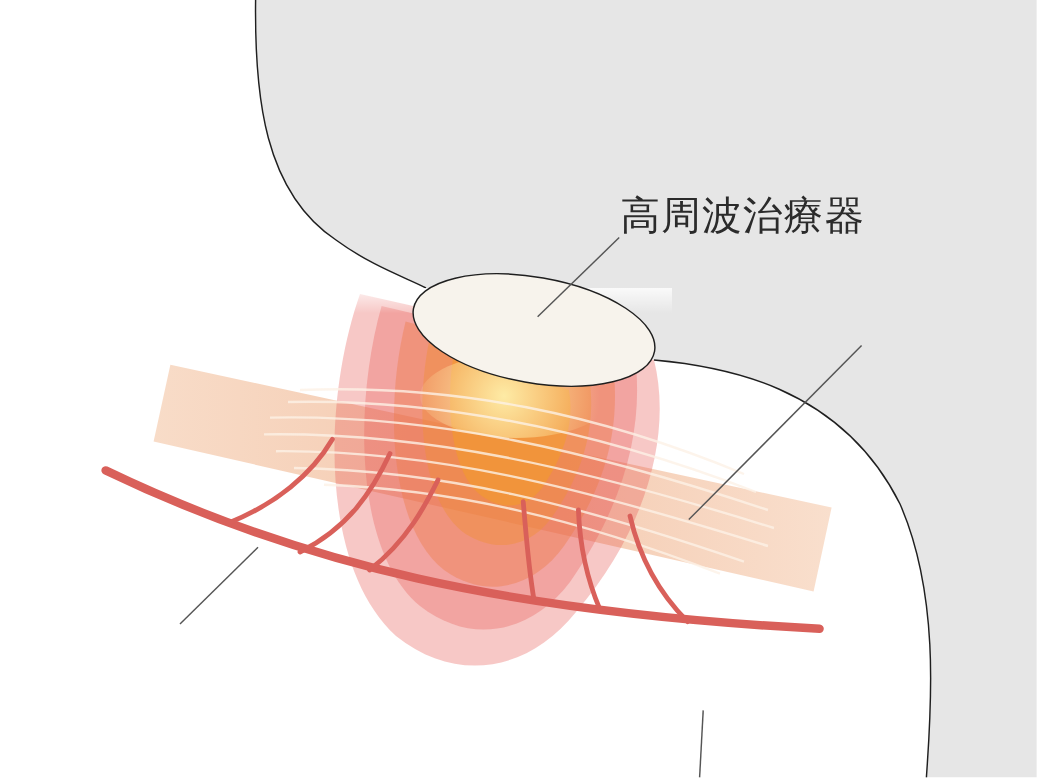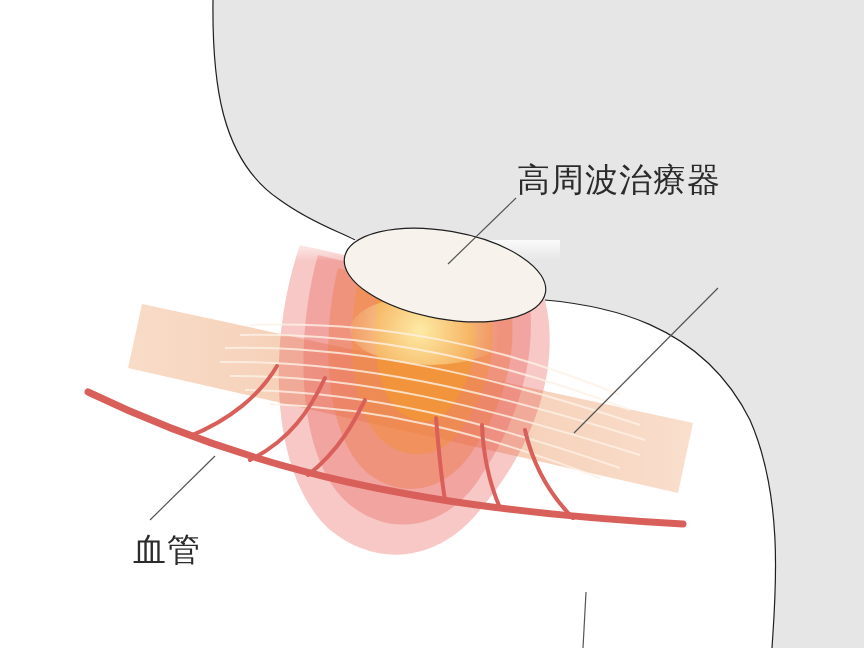--- a/index.html
+++ b/index.html
@@ -90,14 +90,13 @@
 
     <g stroke="#555555" stroke-width="1.2" fill="none">
       <line x1="448" y1="264" x2="516" y2="198"></line>
       <line x1="574" y1="433" x2="718" y2="288"></line>
       <line x1="215" y1="456" x2="150" y2="520"></line>
       <line x1="586" y1="592" x2="583" y2="648"></line>
     </g>
   </svg>
 
   <div class="label" style="left:517px; top:163px;">高周波治療器</div>
-  <div class="label" style="left:133px; top:533px;">血管</div>
 </div>
 
 </body></html>

